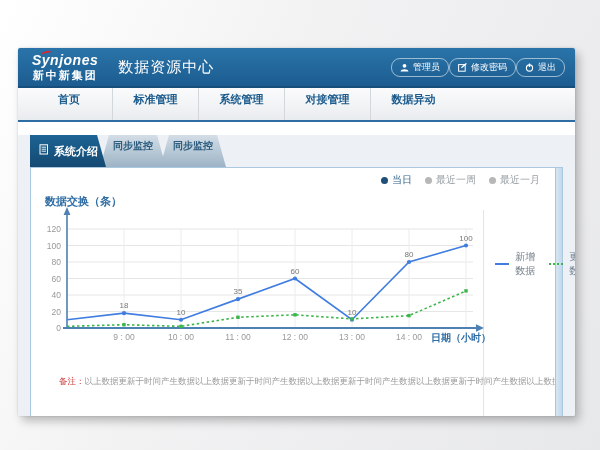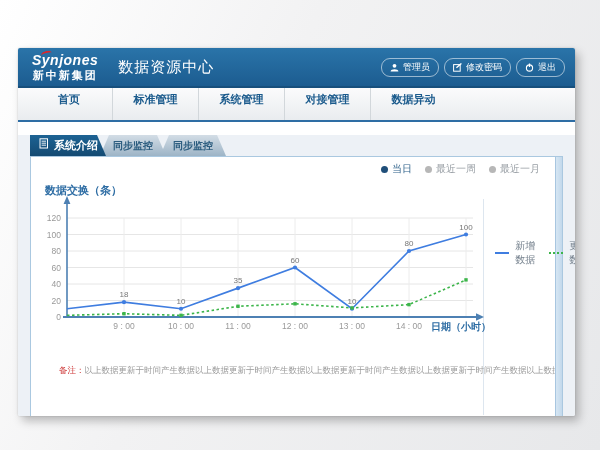--- a/index.html
+++ b/index.html
@@ -22,35 +22,35 @@
   
   .header{height:40px;display:flex;align-items:center;padding:17px 10px;
     background:linear-gradient(180deg,var(--header-top),var(--header-bottom));
     border-bottom:2px solid var(--header-edge);}
   .logo{display:flex;flex-direction:column;align-items:center;line-height:1.1;position:relative;padding:0 4px;}
   .logo-word{color:#fff;font-weight:bold;font-style:italic;font-size:14px;letter-spacing:.5px;position:relative;}
   .logo-swoosh{position:absolute;left:13px;top:-2px;width:11px;height:6px;
     border-top:2px solid var(--logo-red);border-radius:50%;transform:rotate(-14deg);}
   .logo-cn{color:#fff;font-weight:bold;font-size:11px;letter-spacing:2px;}
   .app-title{color:#fff;font-size:15px;margin-left:16px;letter-spacing:1px;}
-  .user-actions{margin-left:auto;display:flex;gap:5px;justify-content:space-between;}
+  .user-actions{margin-left:auto;display:flex;justify-content:space-between;}
   .pill{display:flex;align-items:center;gap:4px;color:#fff;font-size:9px;
     border:1px solid rgba(255,255,255,.55);border-radius:9px;padding:2px 8px;cursor:pointer;}
   .pill svg{display:block;}
   
   .navbar{height:34px;display:flex;align-items:stretch;padding-left:8px;
     background:linear-gradient(180deg,#fbfbfc,#e9ecef);
     border-bottom:2px solid var(--nav-border);}
   .nav-item{width:86px;text-align:center;line-height:22px;font-size:11px;font-weight:bold;
     color:var(--nav-link);cursor:pointer;}
   .nav-item + .nav-item{border-left:1px solid #d2d7db;}
   
   .content{position:relative;height:302px;background:var(--content-bg);}
   .tabs{display:flex;margin:13px 0 0 12px;position:relative;}
-  .tab{height:21px;line-height:21px;font-size:10px;font-weight:bold;cursor:pointer;}
+  .tab{height:32px;line-height:21px;font-size:10px;font-weight:bold;cursor:pointer;}
   .tab.active{width:76px;color:#fff;font-size:11px;z-index:2;display:flex;align-items:center;gap:5px;
     padding-left:9px;background:linear-gradient(180deg,var(--tab-active-top),var(--tab-active-bottom));
     clip-path:polygon(0 0,calc(100% - 9px) 0,100% 100%,0 100%);}
   .tab.inactive{width:66px;color:#2c5d7f;text-align:center;margin-left:-6px;z-index:1;
     background:linear-gradient(180deg,var(--tab-inactive-top),var(--tab-inactive-bottom));
     clip-path:polygon(9px 0,calc(100% - 9px) 0,100% 100%,0 100%);}
   
   .card{position:relative;margin:0 12px;height:262px;background:#fff;
     border:1px solid var(--card-border);}
   .filters{position:absolute;top:5px;right:22px;display:flex;gap:13px;align-items:center;z-index:3;}

